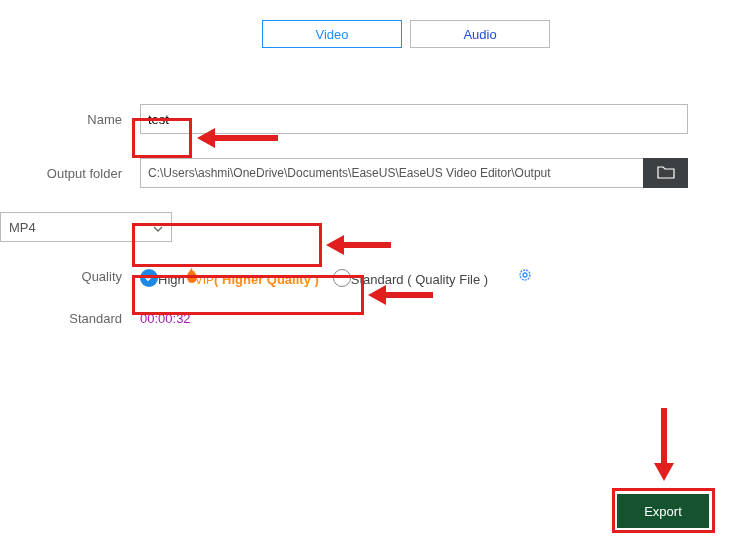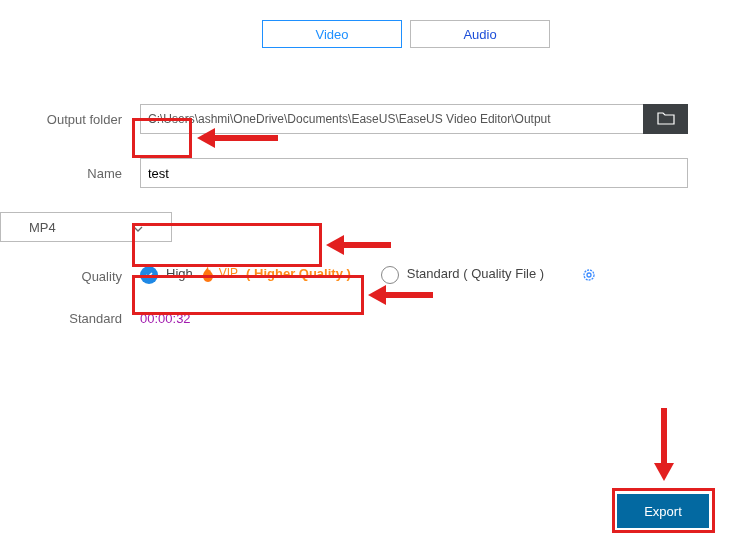--- a/index.html
+++ b/index.html
@@ -82,26 +82,26 @@
       cursor: pointer;
     }
 
     .select {
       width: 172px;
       height: 30px;
       border: 1px solid #bbb;
       display: flex;
       align-items: center;
       justify-content: space-between;
-      padding: 0 28px;
+      padding: 0 8px;
       cursor: pointer;
       color: #555;
     }
 
-    .quality-group { display: flex; align-items: flex-start; gap: 8px; }
+    .quality-group { display: flex; align-items: flex-end; }
     .radio-circ {
       width: 18px;
       height: 18px;
       border-radius: 50%;
       display: inline-flex;
       align-items: center;
       justify-content: center;
     }
     .radio-checked {
       background: #1e88e5;
@@ -115,21 +115,21 @@
 
     .value-text { color: #a21caf; }
 
     
     .export-btn {
       position: absolute;
       left: 617px;
       top: 494px;
       width: 92px;
       height: 34px;
-      background: #0369a1;
+      background: #14532d;
       color: #fff;
       display: flex;
       align-items: center;
       justify-content: center;
       font-size: 13px;
       cursor: pointer;
     }
 
     
     .redbox {
@@ -196,37 +196,37 @@
 <body>
 
 <div class="tabs">
   <div class="tab active">Video</div>
   <div class="tab">Audio</div>
 </div>
 
 <div class="form">
 
   <div class="row">
+    <div class="label">Name</div>
+    <input class="name-input" value="test" style="">
+  </div>
+
+  <div class="row">
     <div class="label">Output folder</div>
     <input class="path-input" value="C:\Users\ashmi\OneDrive\Documents\EaseUS\EaseUS Video Editor\Output" style="">
     <div class="browse-btn">
       <span>
         <svg width="18" height="14" viewBox="0 0 18 14">
             <path d="M1 2h5l2 2h9v9H1V2z" fill="none" stroke="#fff" stroke-width="1.2"></path>
           </svg>
       </span>
     </div>
   </div>
 
   <div class="row">
-    <div class="label">Name</div>
-    <input class="name-input" value="test" style="">
-  </div>
-
-  <div class="row">
     <div class="select">
       <span>MP4</span>
       <span>
         <svg width="10" height="6" viewBox="0 0 10 6">
             <path d="M1 1l4 4 4-4" fill="none" stroke="#666" stroke-width="1.3"></path>
           </svg>
       </span>
     </div>
   </div>
 

